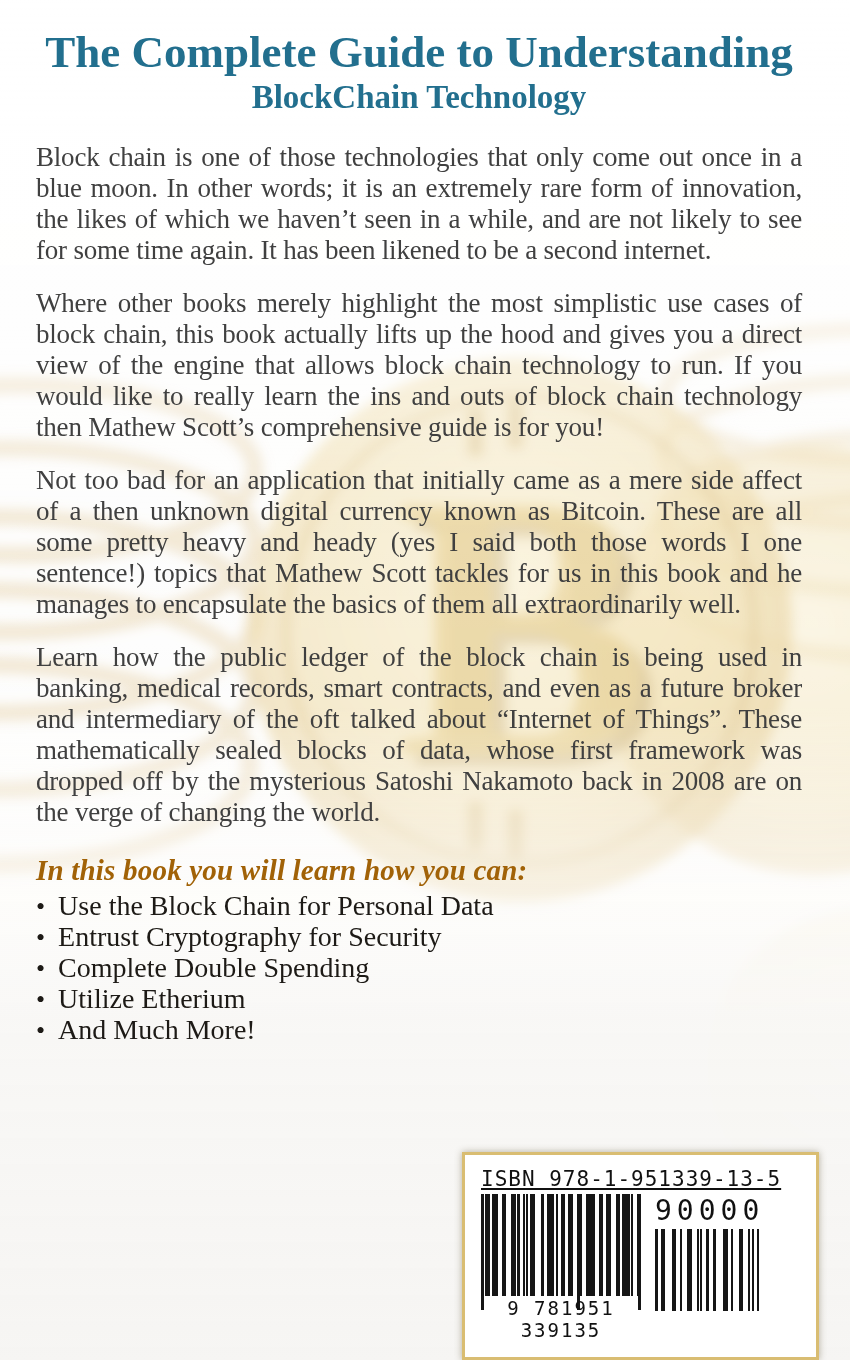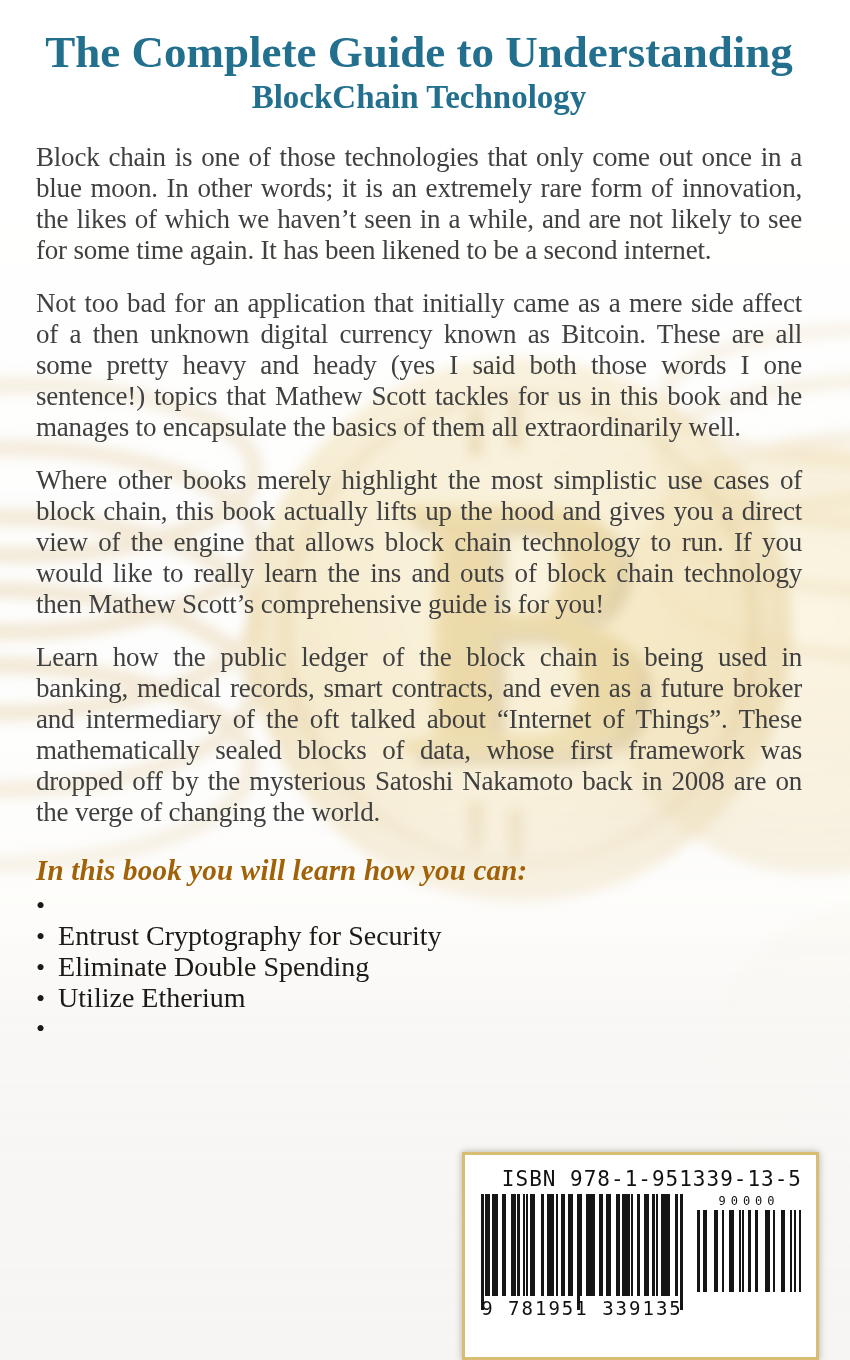--- a/index.html
+++ b/index.html
@@ -38,34 +38,34 @@
   .learn-list { list-style:none; margin:0; padding:0; }
   .learn-list li { display:flex; gap:13px; font-size:28px; line-height:30px; color:#1d1a16; align-items:baseline; }
   .bullet { font-size:26px; }
   
   .barcode-panel {
     position:absolute; z-index:3; left:462px; top:1152px; width:357px; height:208px;
     background:#ffffff; border:3px solid #d9bd72; box-sizing:border-box;
     box-shadow:0 0 7px rgba(90,80,50,.45); padding:12px 14px 0 16px;
   }
   .mono { font-family:"DejaVu Sans Mono","Liberation Mono",monospace; color:#111; }
-  .isbn-row { font-size:21px; letter-spacing:1px; text-align:right; white-space:nowrap; }
+  .isbn-row { font-size:21px; letter-spacing:1px; text-align:left; white-space:nowrap;text-decoration:underline; }
   .code-area { display:flex; margin-top:3px; }
-  .main-code { width:202px; position:relative; }
+  .main-code { width:160px; position:relative; }
   .main-bars {
     height:102px; 
     background:
       repeating-linear-gradient(90deg,#161616 0 2px,transparent 2px 6px,#161616 6px 9px,transparent 9px 15px),
       repeating-linear-gradient(90deg,transparent 0 4px,#161616 4px 6px,transparent 6px 11px,#161616 11px 16px,transparent 16px 19px);
   }
   .guard { position:absolute; width:3px; height:116px; top:0; background:#161616; }
   .guard.l { left:0; } .guard.m { left:96px; } .guard.r { right:0; }
   .main-num { position:relative; font-size:19px; letter-spacing:2px; text-align:center; margin-top:1px; background:transparent; }
   .addon-code { width:104px; margin-left:14px; }
-  .addon-num { font-size:12px; letter-spacing:5px; text-align:center; margin-bottom:2px; }
+  .addon-num { font-size:28px; letter-spacing:5px; text-align:center; margin-bottom:2px; }
   .addon-bars {
     height:82px;
     background:
       repeating-linear-gradient(90deg,#161616 0 3px,transparent 3px 8px,#161616 8px 10px,transparent 10px 17px),
       repeating-linear-gradient(90deg,transparent 0 6px,#161616 6px 8px,transparent 8px 13px);
   }
 </style>
 </head>
 <body>
 
@@ -118,44 +118,46 @@
   <div class="wash"></div>
 
   <div class="content">
     <h1 class="title">
       <span class="l1">The Complete Guide to Understanding</span>
       <span class="l2">BlockChain Technology</span>
     </h1>
 
     <div class="blurb">
       <p>Block chain is one of those technologies that only come out once in a blue moon. In other words; it is an extremely rare form of innovation, the likes of which we haven’t seen in a while, and are not likely to see for some time again. It has been likened to be a second internet.</p>
+      <p>Where other books merely highlight the most simplistic use cases of block chain, this book actually lifts up the hood and gives you a direct view of the engine that allows block chain technology to run. If you would like to really learn the ins and outs of block chain technology then Mathew Scott’s comprehensive guide is for you!</p>
       <p>Not too bad for an application that initially came as a mere side affect of a then unknown digital currency known as Bitcoin. These are all some pretty heavy and heady (yes I said both those words I one sentence!) topics that Mathew Scott tackles for us in this book and he manages to encapsulate the basics of them all extraordinarily well.</p>
-      <p>Where other books merely highlight the most simplistic use cases of block chain, this book actually lifts up the hood and gives you a direct view of the engine that allows block chain technology to run. If you would like to really learn the ins and outs of block chain technology then Mathew Scott’s comprehensive guide is for you!</p>
       <p>Learn how the public ledger of the block chain is being used in banking, medical records, smart contracts, and even as a future broker and intermediary of the oft talked about “Internet of Things”. These mathematically sealed blocks of data, whose first framework was dropped off by the mysterious Satoshi Nakamoto back in 2008 are on the verge of changing the world.</p>
     </div>
 
     <div class="learn-heading">In this book you will learn how you can:</div>
     <ul class="learn-list">
       <li>
         <span class="bullet">•</span>
+        <span>Use the Block Chain for Personal Data</span>
       </li>
       <li>
         <span class="bullet">•</span>
         <span>Entrust Cryptography for Security</span>
       </li>
       <li>
         <span class="bullet">•</span>
-        <span>Eliminate Double Spending</span>
+        <span>Complete Double Spending</span>
       </li>
       <li>
         <span class="bullet">•</span>
         <span>Utilize Etherium</span>
       </li>
       <li>
         <span class="bullet">•</span>
+        <span>And Much More!</span>
       </li>
     </ul>
   </div>
 
   <div class="barcode-panel">
     <div class="isbn-row mono">ISBN 978-1-951339-13-5</div>
     <div class="code-area">
       <div class="main-code">
         <div class="guard l"></div>
         <div class="guard m"></div>

